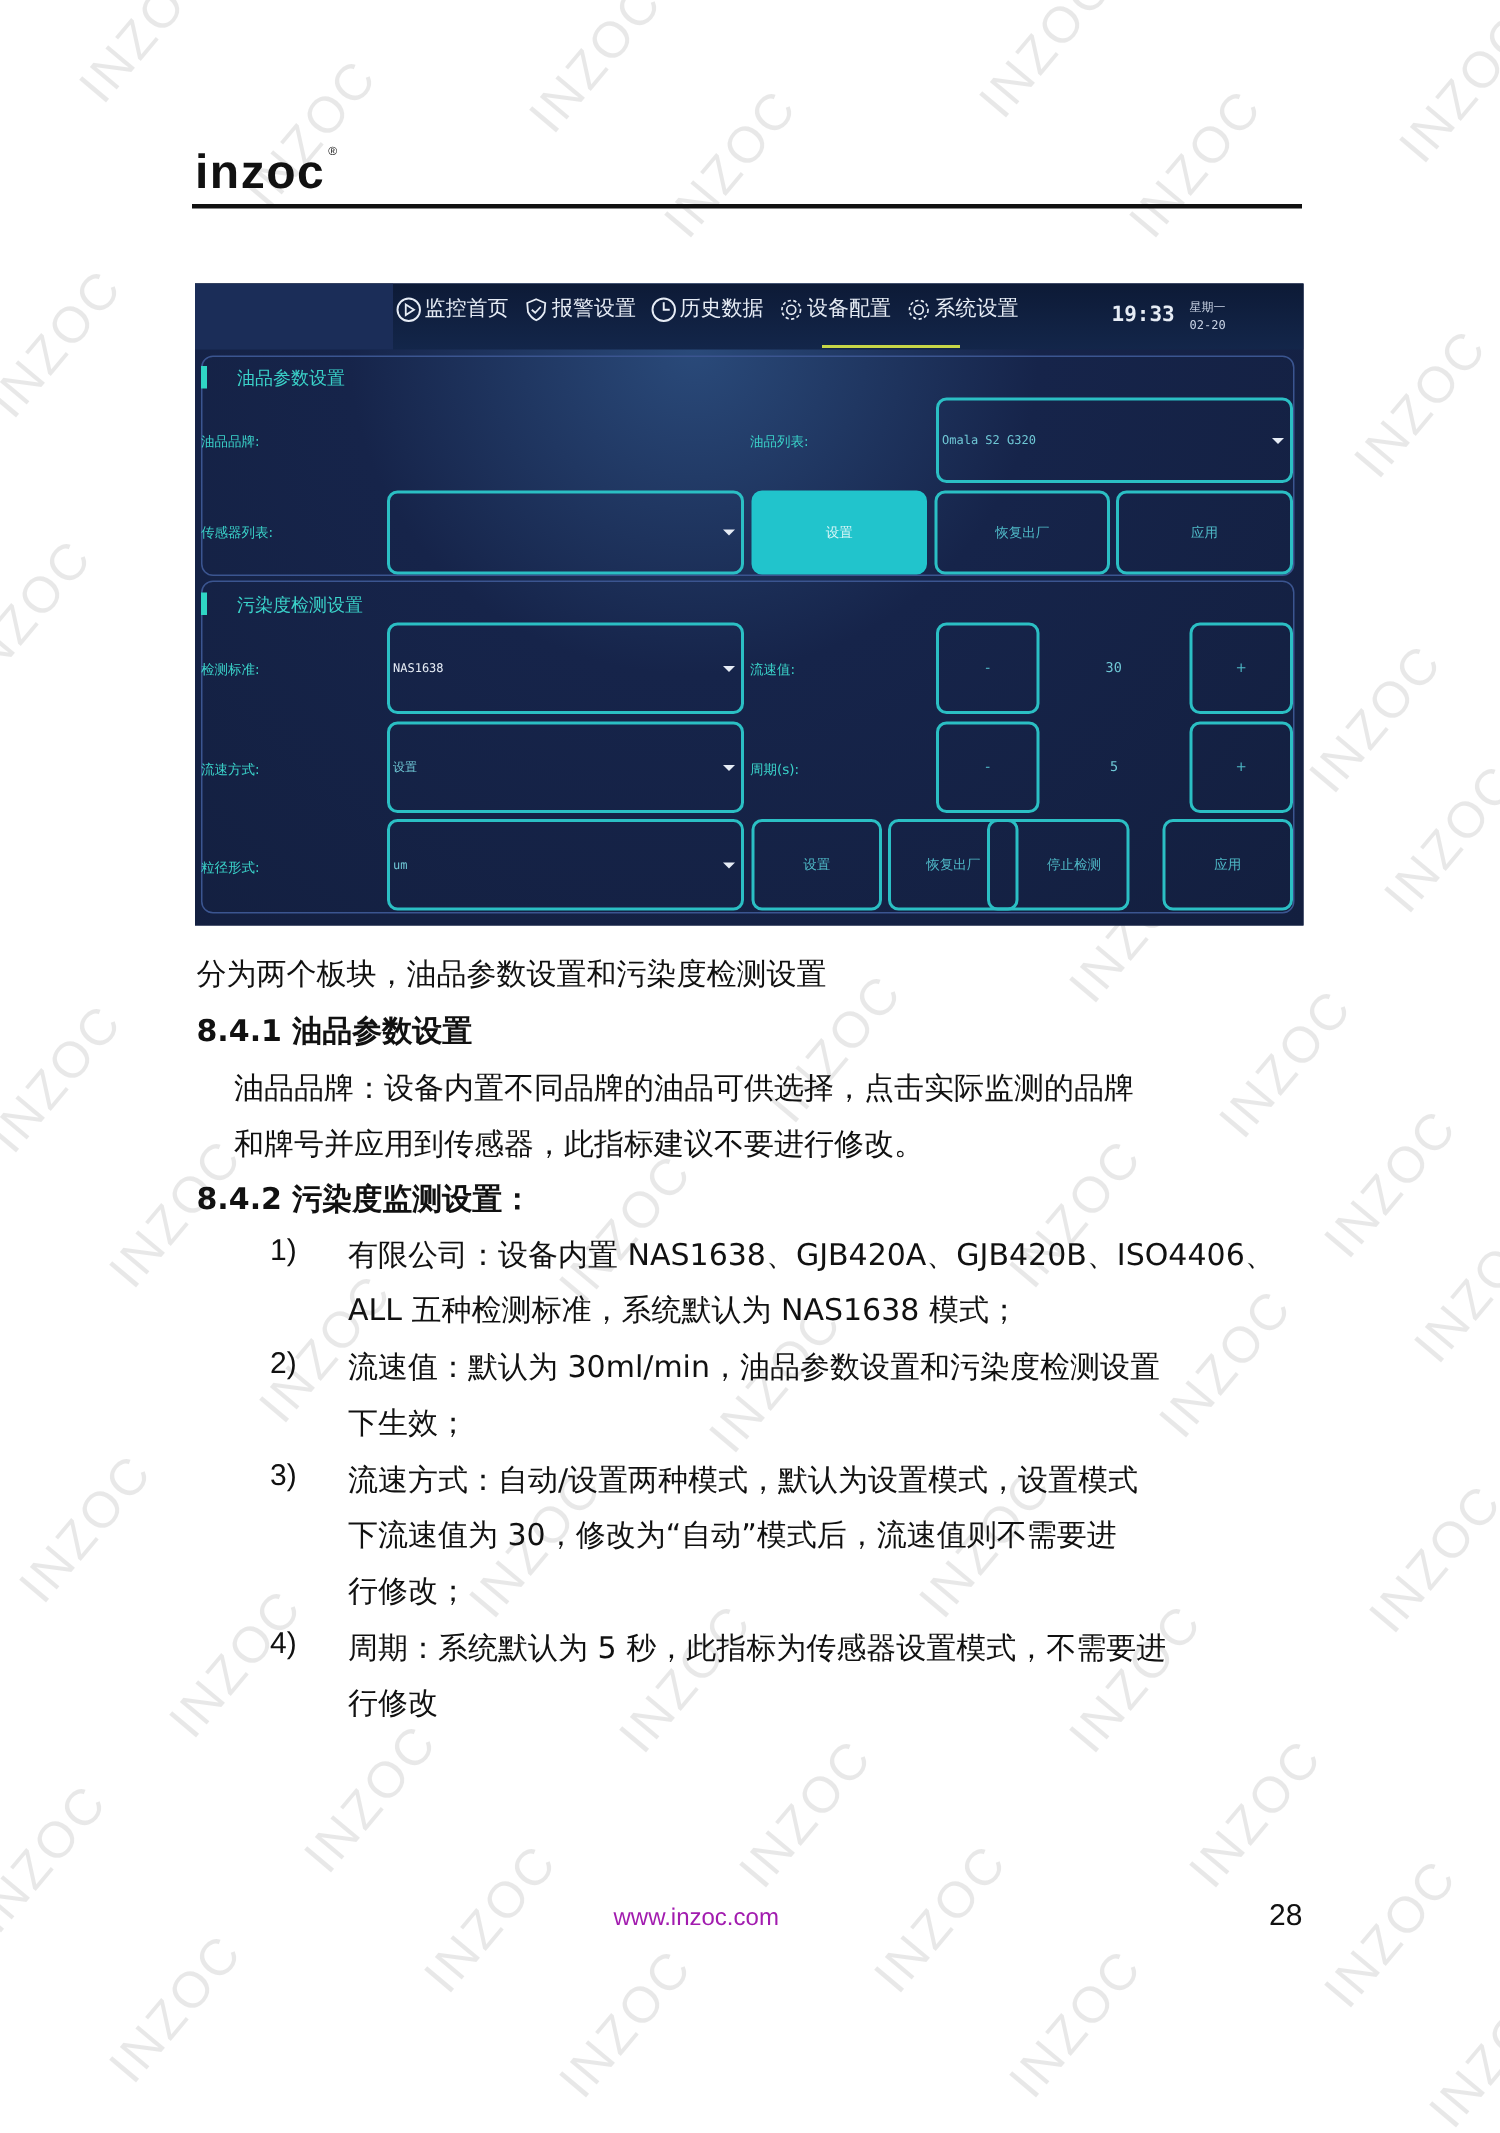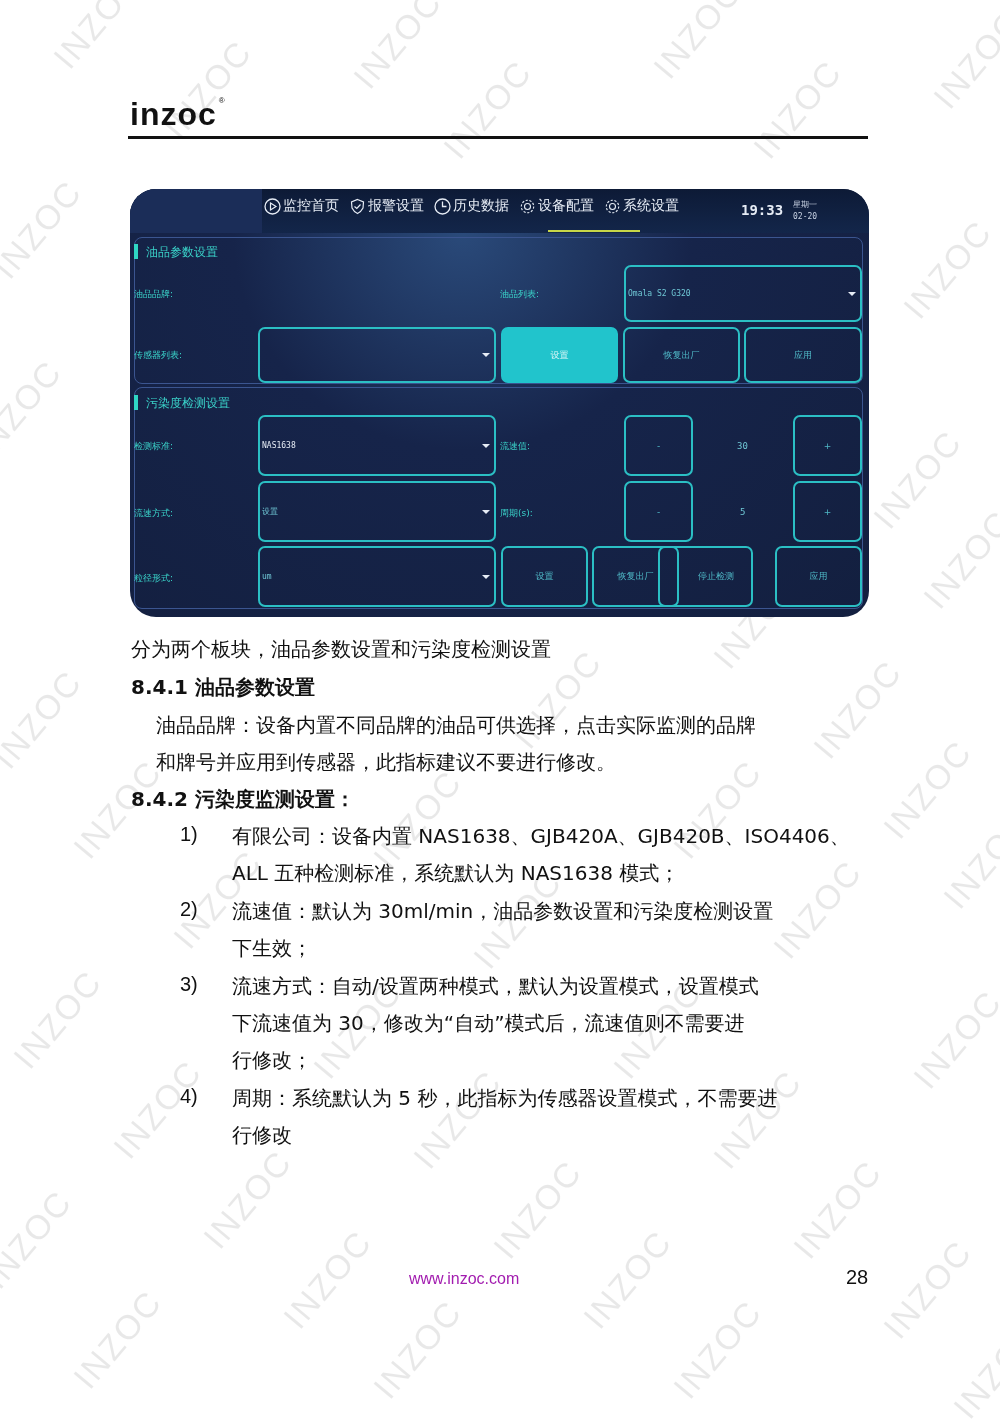--- a/index.html
+++ b/index.html
@@ -2,31 +2,31 @@
 <html><head>
 <meta charset="utf-8">
 <style>
   html,body{margin:0;padding:0;}
   body{width:1000px;height:1422px;background:#ffffff;position:relative;overflow:hidden;font-family:"DejaVu Sans",sans-serif;color:#111;}
   .wm{position:absolute;font-family:"Liberation Sans",sans-serif;font-size:34px;color:rgba(0,0,0,0.09);transform:rotate(-50deg);letter-spacing:2px;pointer-events:none;white-space:nowrap;}
   .header{position:absolute;left:128px;top:92px;width:740px;height:44px;border-bottom:3px solid #111;}
   .logo{position:absolute;left:2px;top:4px;font-family:"Liberation Sans",sans-serif;font-weight:900;font-size:32px;letter-spacing:1px;color:#111;}
   .logo sup{font-size:8px;font-weight:normal;vertical-align:top;margin-left:2px;}
   .company{position:absolute;right:2px;top:12px;font-size:20px;color:#111;}
-  .shot{position:absolute;left:130px;top:189px;width:739px;height:428px;background:#16244a;background-image:radial-gradient(ellipse at 45% 10%,#2a4a7a 0%,#16244a 40%,#131f3f 100%);overflow:hidden;border-radius:26px;}
+  .shot{position:absolute;left:130px;top:189px;width:739px;height:428px;background:#16244a;background-image:radial-gradient(ellipse at 45% 10%,#2a4a7a 0%,#16244a 40%,#131f3f 100%);overflow:hidden;}
   .topbar{position:absolute;left:0;top:0;width:739px;height:44px;background:linear-gradient(180deg,#0d1a36,#13264a);}
   .topbar .leftblock{position:absolute;left:0;top:0;width:132px;height:44px;background:#1b2d58;}
   .nav{position:absolute;left:134px;top:8px;display:flex;gap:10px;align-items:center;}
   .nav-item{display:flex;align-items:center;color:#e6ecf5;font-size:14px;gap:2px;}
   .nav-icon{width:17px;height:17px;display:inline-flex;align-items:center;justify-content:center;}
   .active-line{position:absolute;left:418px;top:41px;width:92px;height:2px;background:#c7d647;}
   .clock{position:absolute;left:611px;top:13px;font-family:"DejaVu Sans Mono",monospace;font-size:14px;color:#e6ecf5;font-weight:bold;}
   .datebox{position:absolute;left:663px;top:10px;font-size:8px;color:#c9d3e4;line-height:12px;font-family:"DejaVu Sans Mono",monospace;}
   .panel{position:absolute;border:1px solid #3b5590;border-radius:8px;}
-  .sec-title{position:absolute;color:#3ad2c9;font-size:12px;display:flex;align-items:flex-start;gap:8px;}
+  .sec-title{position:absolute;color:#3ad2c9;font-size:12px;display:flex;align-items:flex-start;gap:20px;}
   .sec-bar{width:4px;height:15px;background:#2fd6c5;}
   .lbl{position:absolute;color:#3ad2c9;font-size:9px;text-align:center;}
   .box{position:absolute;border:2px solid #2bbfc4;border-radius:7px;box-sizing:border-box;color:#6fc7d5;font-size:8px;font-family:"DejaVu Sans Mono",monospace;display:flex;align-items:center;}
   .box .val{padding-left:2px;}
   .box .caret{position:absolute;right:4px;top:50%;margin-top:-2px;width:0;height:0;border-left:4px solid transparent;border-right:4px solid transparent;border-top:4px solid #e6ecf5;}
   .btn{justify-content:center;color:#4fb9c7;font-family:"DejaVu Sans",sans-serif;font-size:9px;}
   .btn.filled{background:#21c4cc;color:#d9f6f7;border-color:#21c4cc;}
   .num{position:absolute;color:#6fc7d5;font-family:"DejaVu Sans Mono",monospace;font-size:9px;}
   .body-text{position:absolute;font-size:20px;color:#111;white-space:nowrap;}
   .h{font-weight:bold;}

